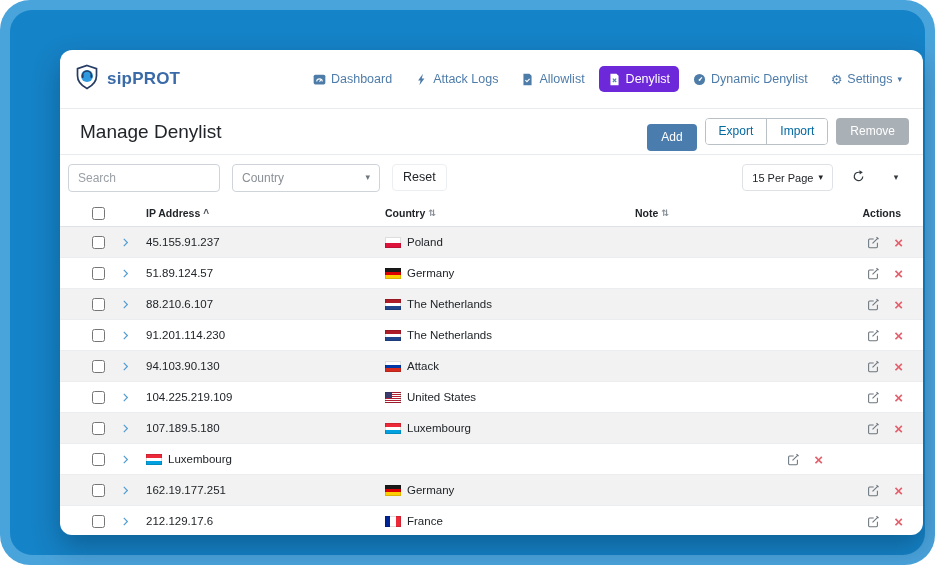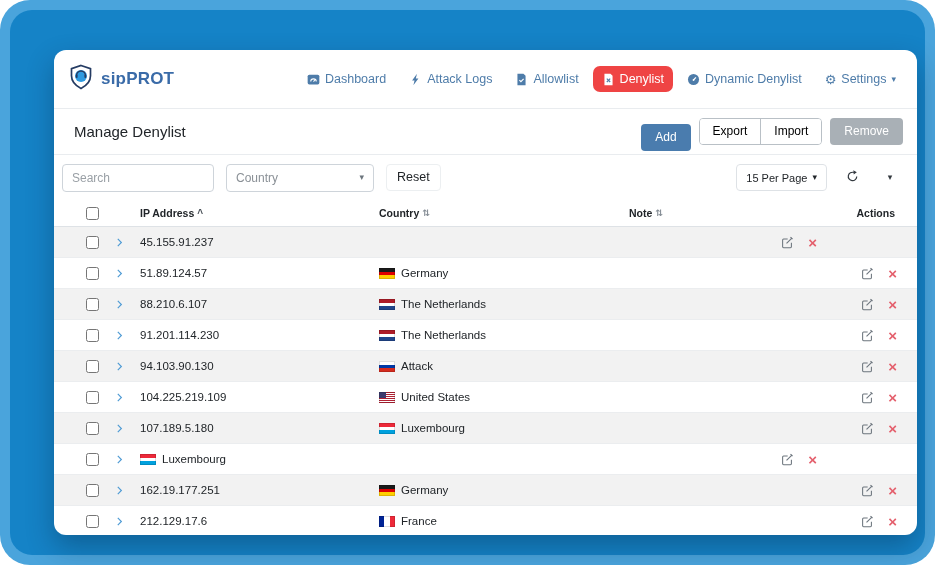--- a/index.html
+++ b/index.html
@@ -5,46 +5,46 @@
   html,body{margin:0;padding:0;}
   body{
     width:935px;height:565px;
     font-family:"Liberation Sans",sans-serif;
     background:#ffffff;
     -webkit-font-smoothing:antialiased;
   }
   .frame{position:relative;width:935px;height:565px;background:#4aa4dc;border-radius:30px;overflow:hidden;}
   .frame-inner{position:absolute;inset:10px;background:#1583c7;border-radius:22px;}
   .card{
-    position:absolute;left:44px;top:40px;width:863px;height:485px;
+    position:absolute;left:50px;top:40px;width:863px;height:485px;
     background:#fff;border-radius:12px;overflow:hidden;
     box-shadow:0 12px 28px rgba(0,20,40,.30);
   }
   
   .card-header{height:58px;display:flex;align-items:center;justify-content:space-between;
     padding:0 12px 0 14px;border-bottom:1px solid #e9ecef;}
   .brand{display:flex;align-items:center;gap:7px;}
   .brand-name{font-size:17px;font-weight:bold;color:#3a6ba8;letter-spacing:.2px;}
   .nav{display:flex;align-items:center;gap:5px;}
   .nav-item{display:flex;align-items:center;gap:5px;color:#4e7ca9;font-size:12.5px;
     padding:6px 9px;border-radius:5px;cursor:pointer;--icon-contrast:#fff;white-space:nowrap;justify-content:center;}
-  .nav-item.active{background:#ef4444;color:#fff;border-radius:7px;--icon-contrast:#4e7ca9;}
+  .nav-item.active{background:#6d28d9;color:#fff;--icon-contrast:#4e7ca9;}
   .nav-item .nicon{display:inline-flex;align-items:center;}
   .caret{font-size:9px;line-height:1;}
   .gear-char{font-family:"DejaVu Sans",sans-serif;font-size:13px;line-height:1;}
   
   .title-row{height:45px;display:flex;align-items:center;justify-content:space-between;
     padding:0 14px 0 20px;border-bottom:1px solid #e9ecef;}
-  .page-title{font-size:15px;color:#212529;}
+  .page-title{font-size:19px;color:#212529;}
   .btns{display:flex;align-items:center;gap:8px;}
   .btn{font-family:inherit;font-size:12px;border-radius:4px;padding:5px 13px;border:1px solid transparent;
     background:#fff;cursor:pointer;line-height:1.25;}
   .btn-add{background:#4a7cae;color:#fff;margin-top:12px;}
   .btn-group{display:flex;border:1px solid #b9c0c6;border-radius:4px;overflow:hidden;}
-  .btn-group .btn{border:none;border-radius:0;color:#000000;}
+  .btn-group .btn{border:none;border-radius:0;color:#0369a1;}
   .btn-group .btn + .btn{border-left:1px solid #b9c0c6;}
   .btn-remove{background:#a9b0b6;color:#fff;text-align:center;}
   
   .filter-row{height:45px;display:flex;align-items:center;gap:12px;padding:0 14px 0 8px;box-sizing:border-box;}
   .search-input{width:152px;height:28px;border:1px solid #ced4da;border-radius:4px;padding:0 9px;
     font-size:12px;color:#495057;box-sizing:border-box;font-family:inherit;outline:none;}
   .search-input::placeholder{color:#9aa0a6;}
   .select{width:148px;height:28px;border:1px solid #ced4da;border-radius:4px;display:flex;align-items:center;
     justify-content:space-between;padding:0 9px;font-size:12px;color:#8a9096;box-sizing:border-box;
     background:#fff;cursor:pointer;}
@@ -232,20 +232,24 @@
   <div class="tbl-row">
     <span class="cell-check">
       <input type="checkbox" style="">
     </span>
     <span class="cell-chevron">
                 <svg viewBox="0 0 16 16" width="11" height="11">
                   <path d="M5.5 2.8l5.2 5.2-5.2 5.2" fill="none" stroke="currentColor" stroke-width="1.7"></path>
                 </svg>
               </span>
     <span class="cell-ip">45.155.91.237</span>
+    <span class="cell-country">
+      <i class="flag flag-pl"></i>
+      <span class="country-name">Poland</span>
+    </span>
     <span class="cell-note"></span>
     <span class="cell-actions">
       <button class="action-btn action-edit">
                   <svg viewBox="0 0 16 16" width="13" height="13">
                     <path d="M12.8 8.2v5a1.2 1.2 0 0 1-1.2 1.2H3.2A1.2 1.2 0 0 1 2 13.2V4.8a1.2 1.2 0 0 1 1.2-1.2h5" fill="none" stroke="currentColor" stroke-width="1.3"></path>
                     <path d="M6.8 9.2l6.9-6.9" fill="none" stroke="currentColor" stroke-width="1.3"></path>
                     <path d="M12.2 0.9l2.4 2.4-1 1-2.4-2.4z" fill="currentColor"></path>
                   </svg>
                 </button>
       <button class="action-btn">

